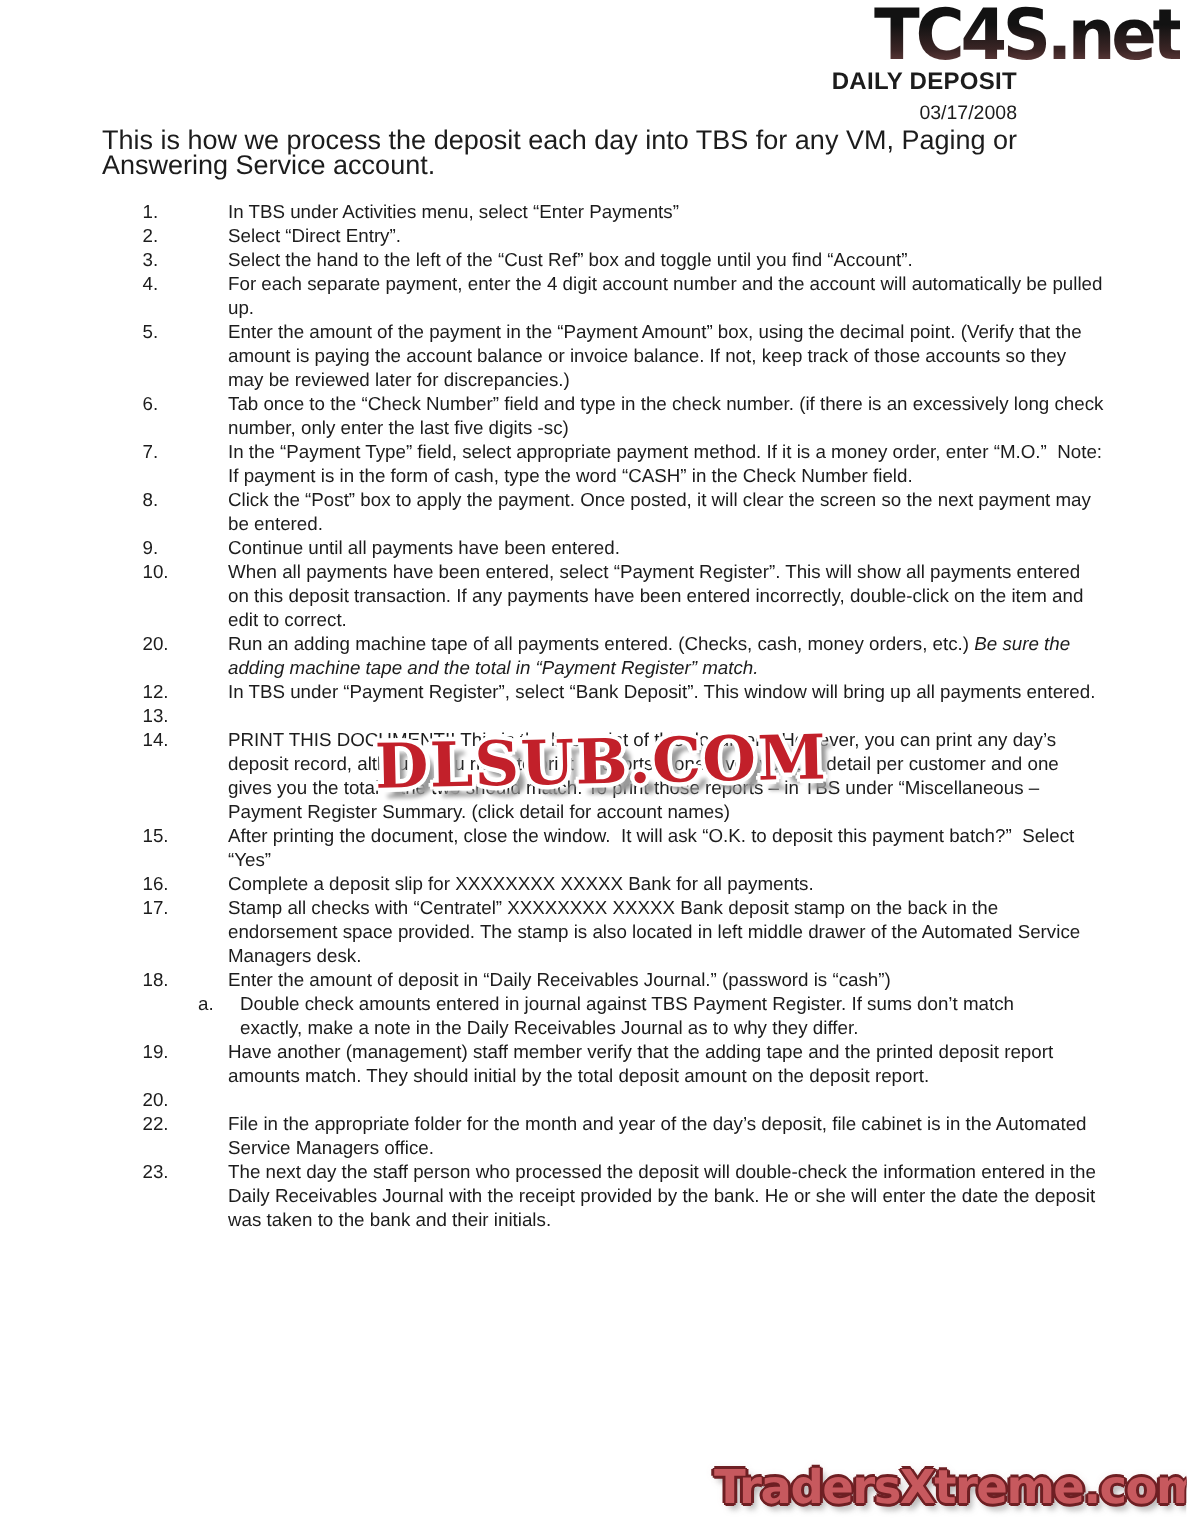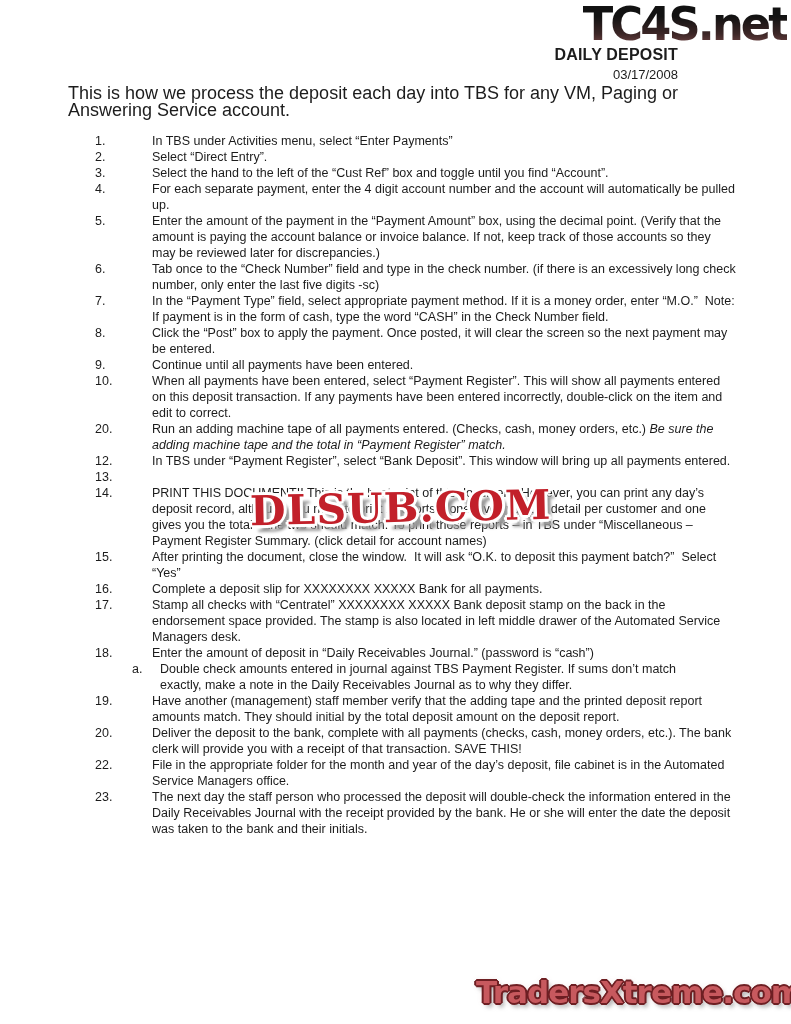--- a/index.html
+++ b/index.html
@@ -145,21 +145,20 @@
       <div class="row sub">
         <span class="num">a.</span>
         <span class="txt"><span>Double check amounts entered in journal against TBS Payment Register. If sums don’t match exactly, make a note in the Daily Receivables Journal as to why they differ.</span></span>
       </div>
       <div class="row">
         <span class="num">19.</span>
         <span class="txt"><span>Have another (management) staff member verify that the adding tape and the printed deposit report amounts match. They should initial by the total deposit amount on the deposit report.</span></span>
       </div>
       <div class="row">
         <span class="num">20.</span>
-        <span class="txt"><span>Deliver the deposit to the bank, complete with all payments (checks, cash, money orders, etc.). The bank clerk will provide you with a receipt of that transaction. SAVE THIS!</span></span>
       </div>
       <div class="row">
         <span class="num">22.</span>
         <span class="txt"><span>File in the appropriate folder for the month and year of the day’s deposit, file cabinet is in the Automated Service Managers office.</span></span>
       </div>
       <div class="row">
         <span class="num">23.</span>
         <span class="txt"><span>The next day the staff person who processed the deposit will double-check the information entered in the Daily Receivables Journal with the receipt provided by the bank. He or she will enter the date the deposit was taken to the bank and their initials.</span></span>
       </div>
     </div>

